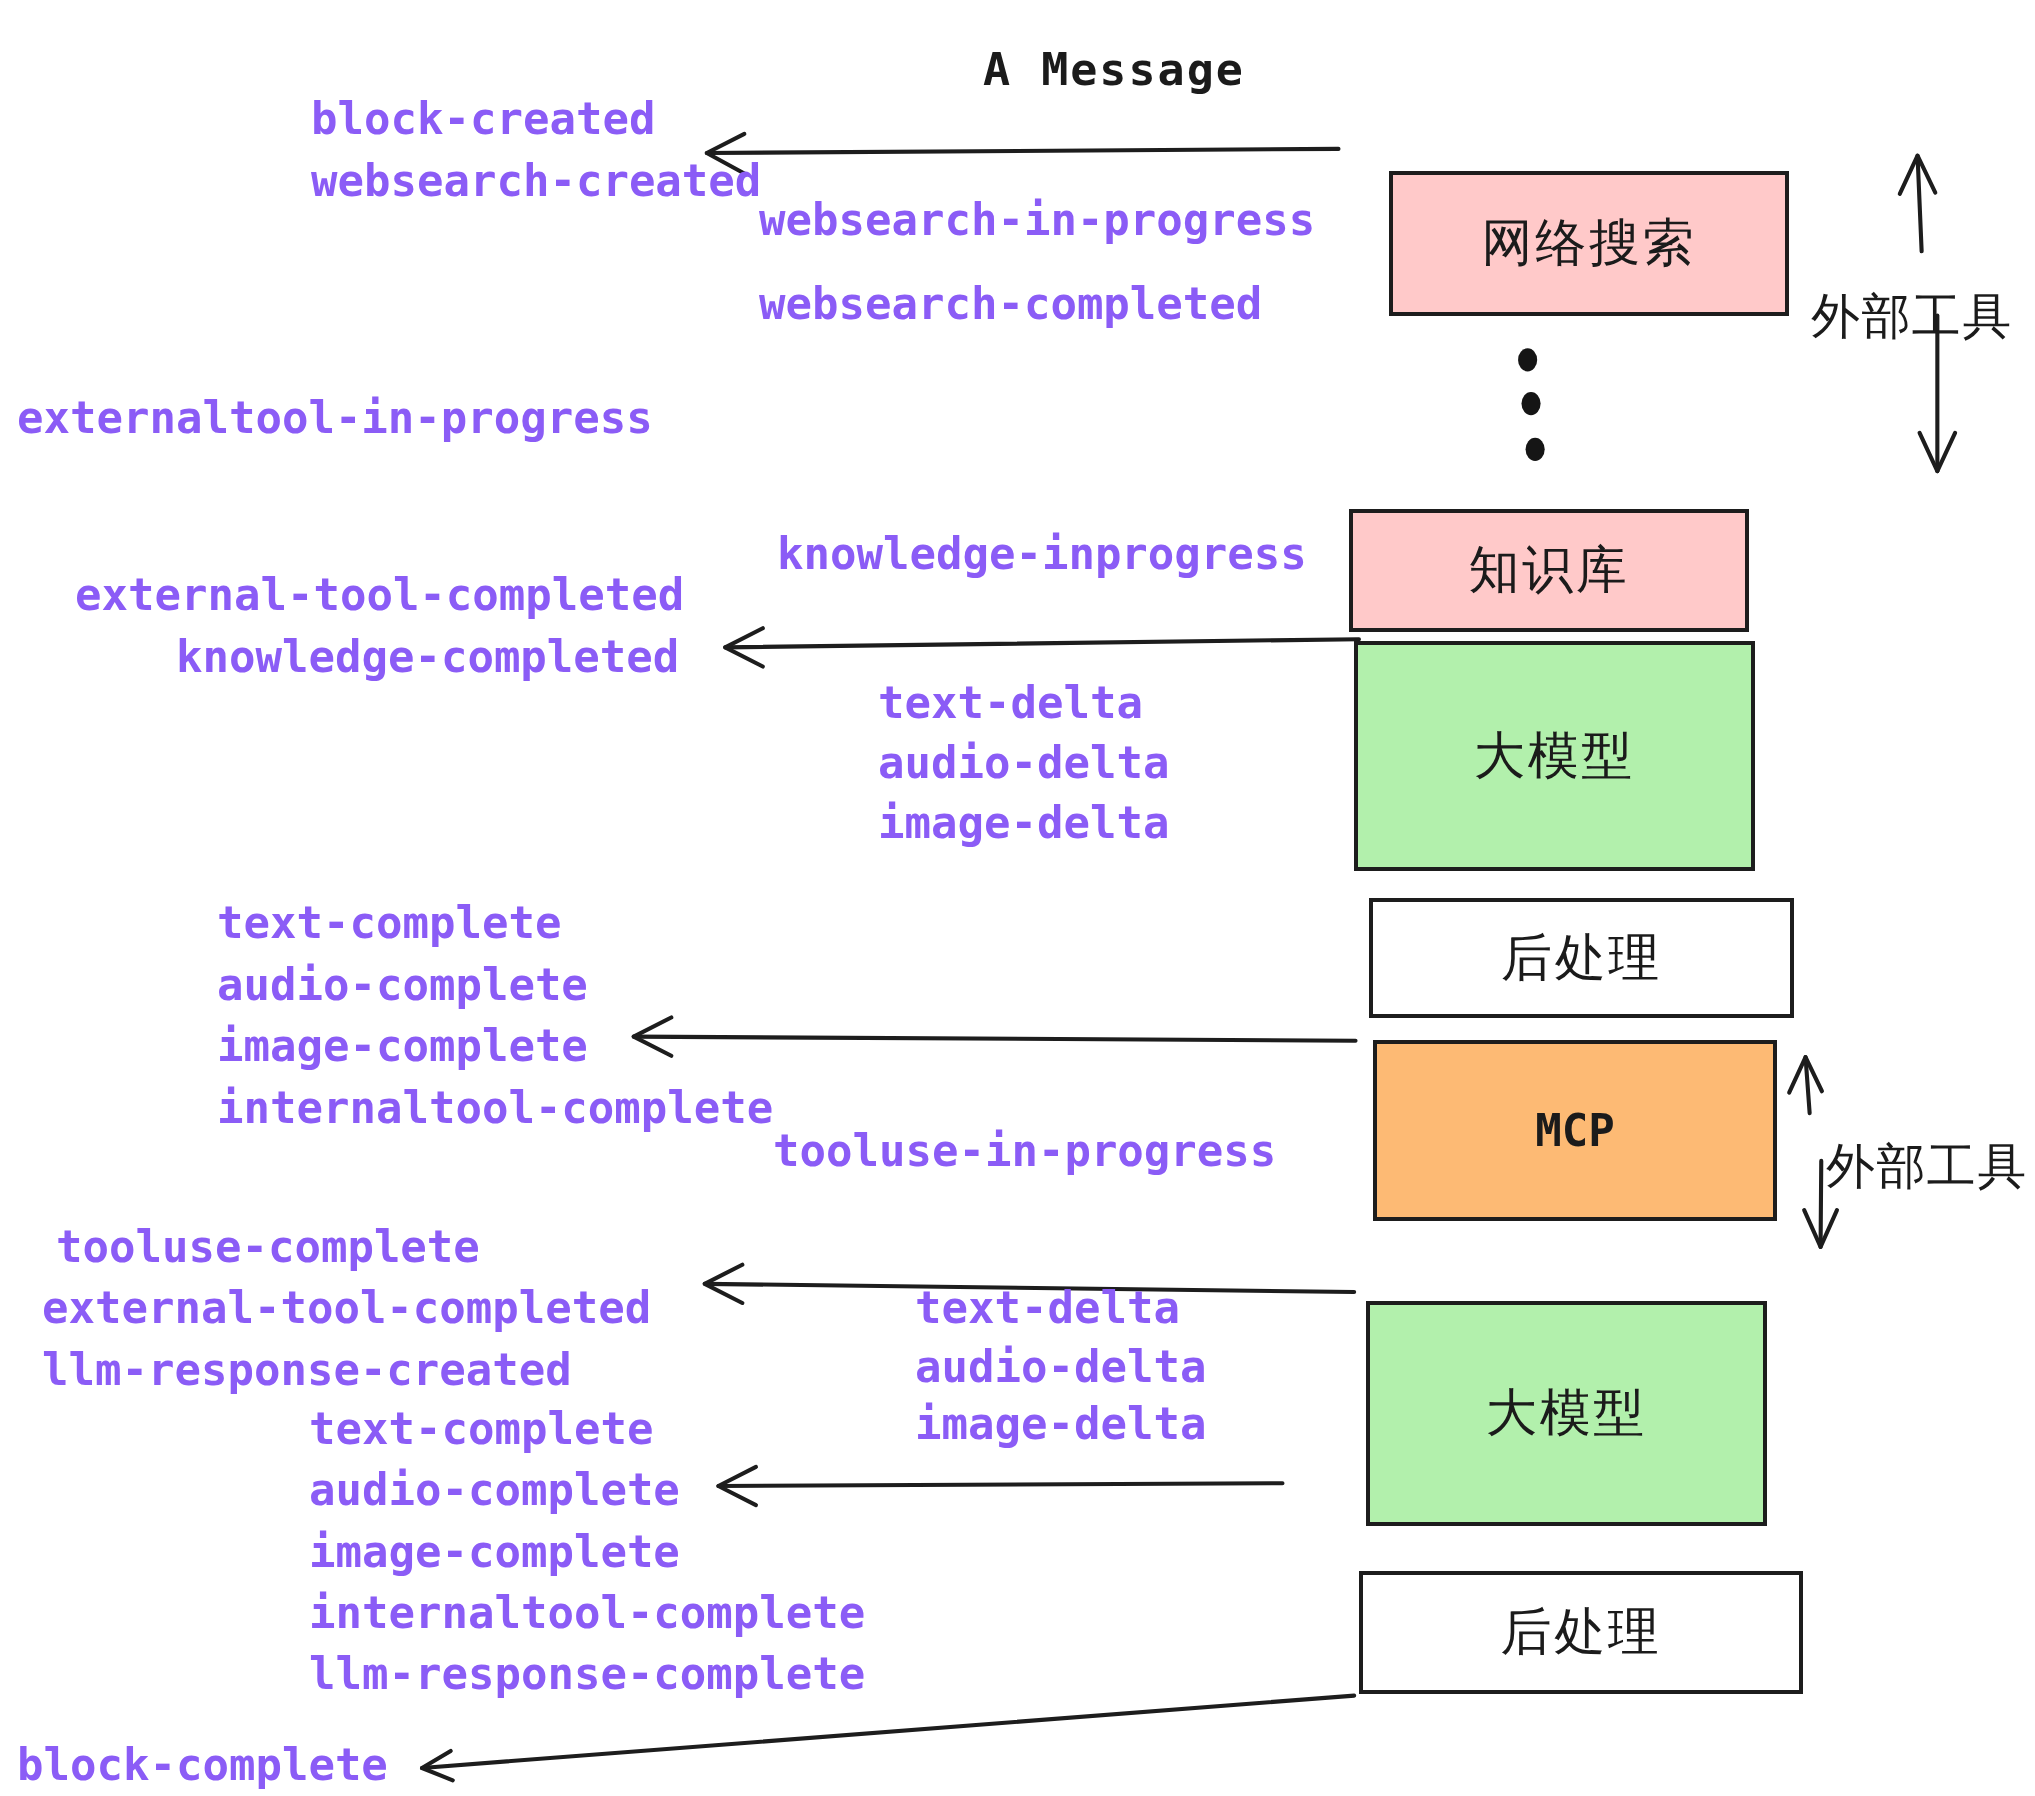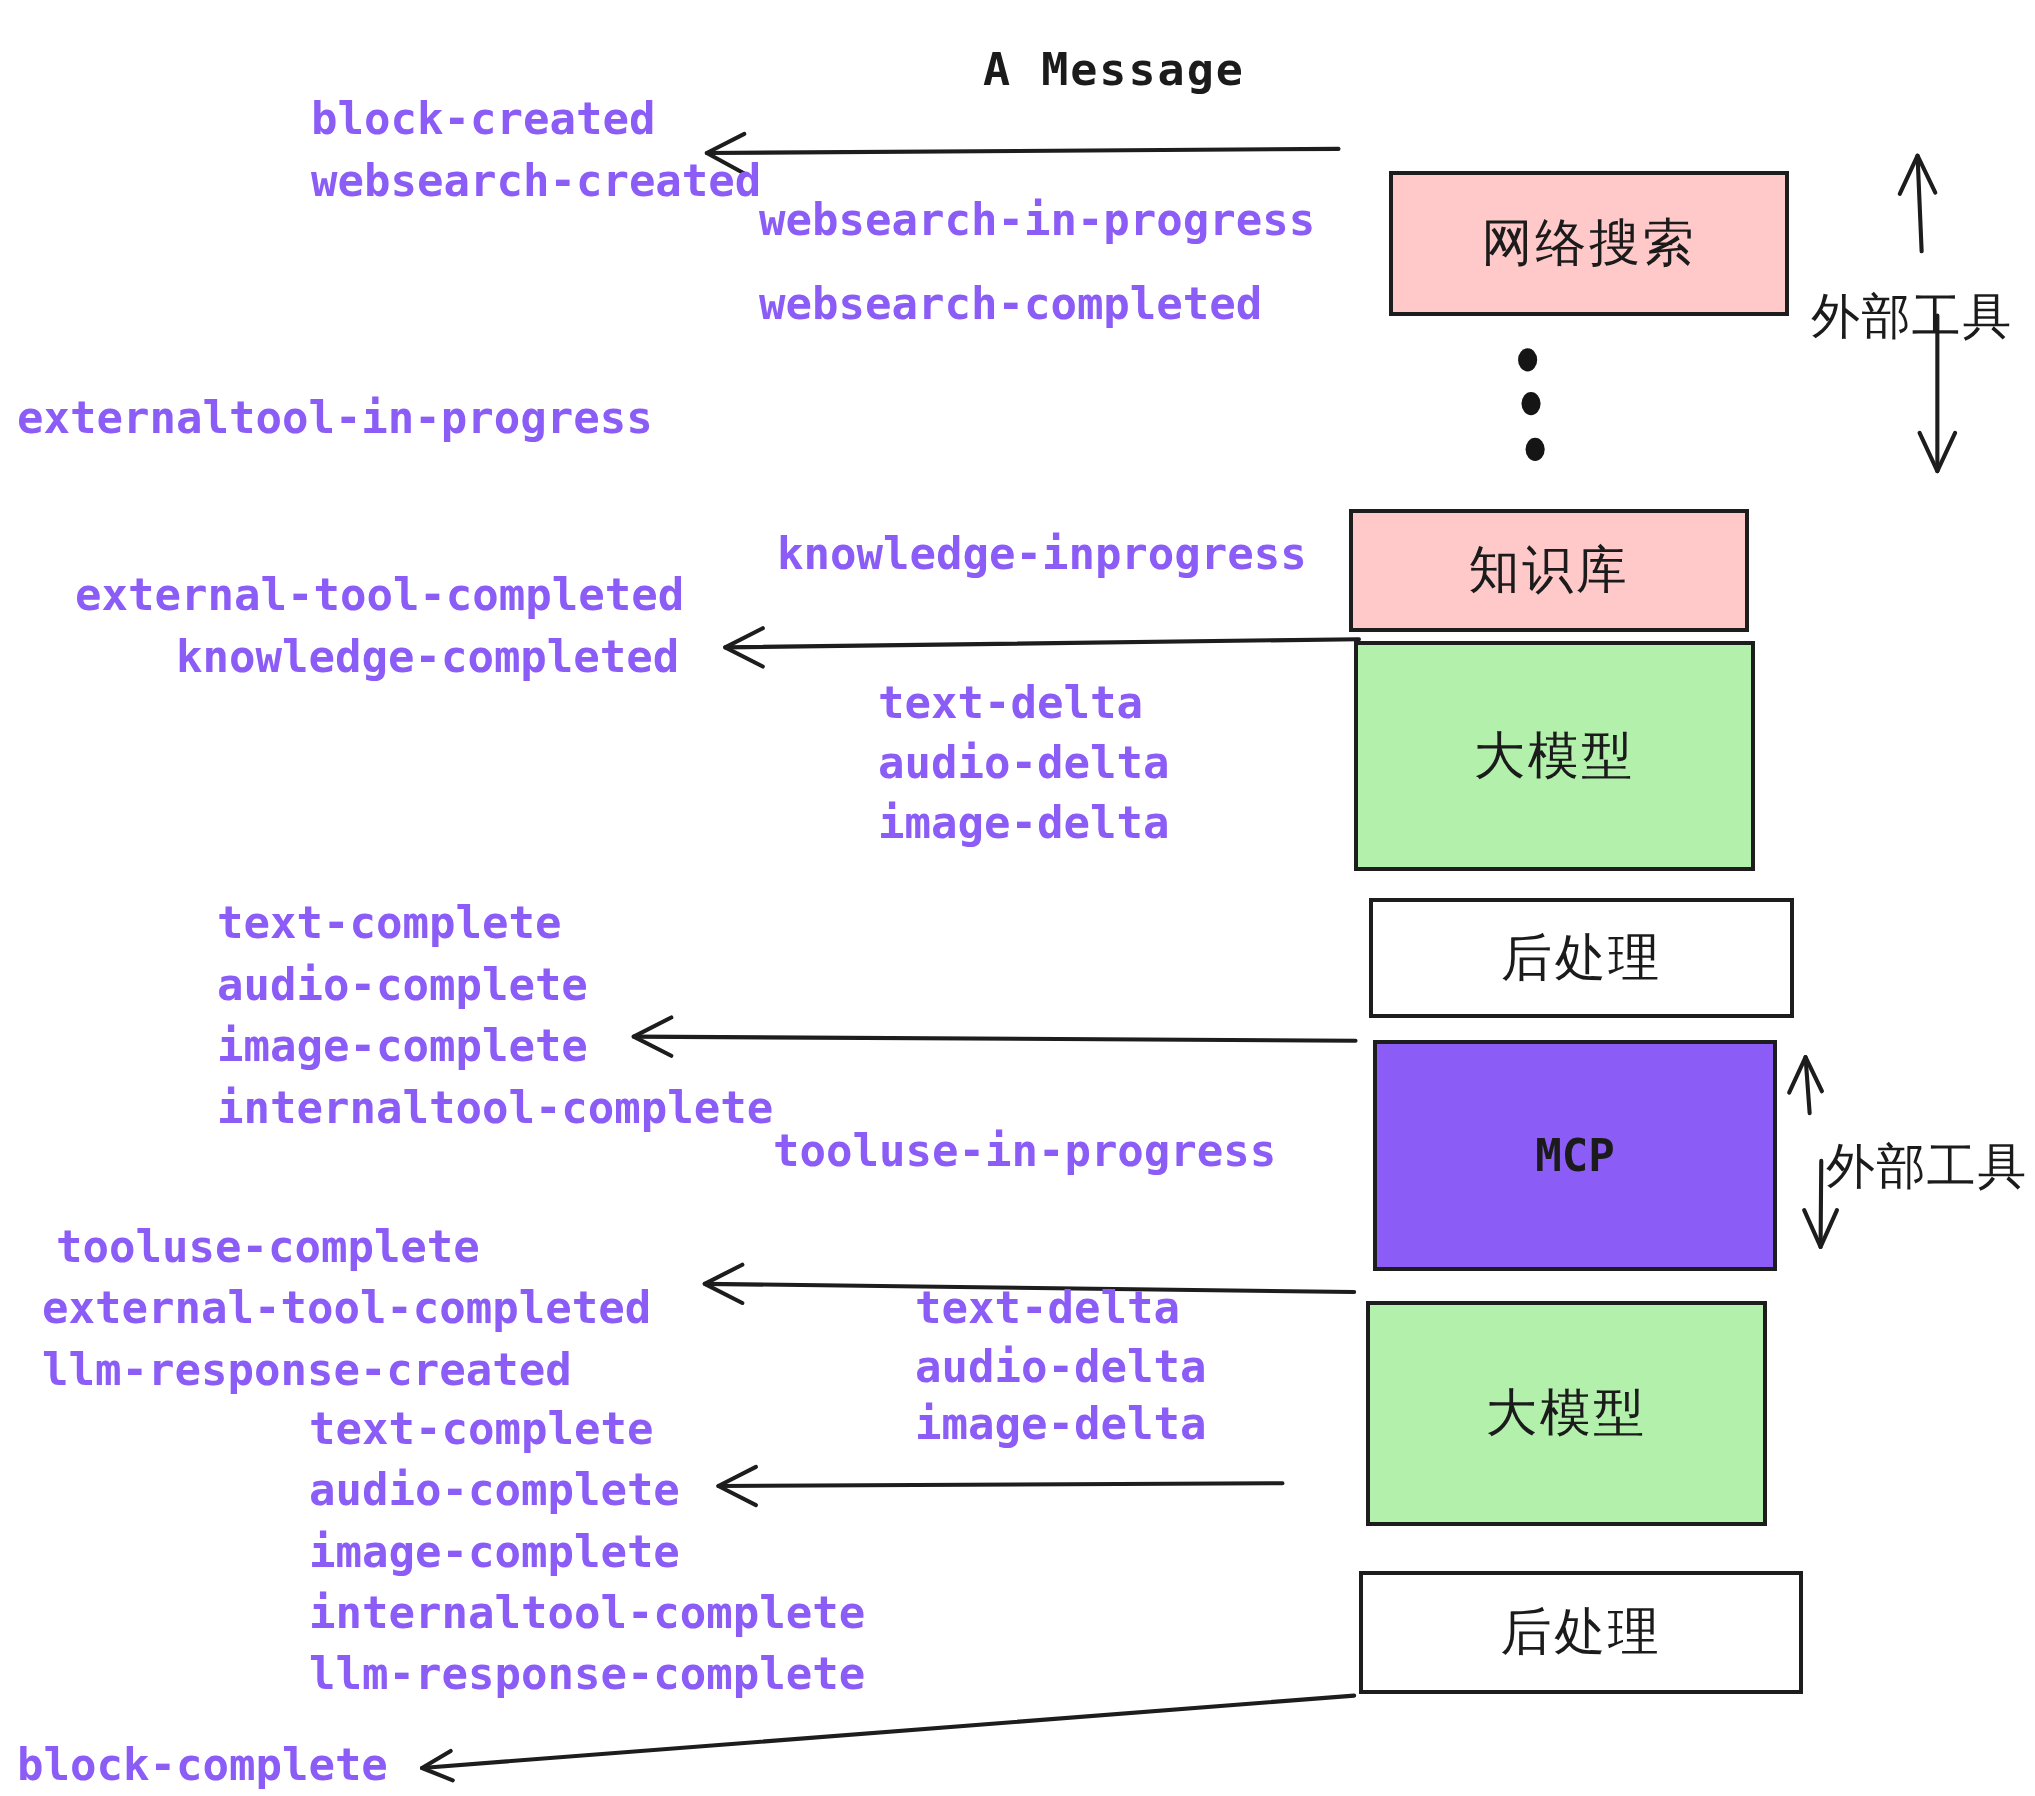--- a/index.html
+++ b/index.html
@@ -139,21 +139,21 @@
   </div>
 
   <div class="box" style="left: 1354px; top: 641px; width: 401px; height: 230px; background-color: rgb(178, 240, 172);">
     <span class="cjk">大模型</span>
   </div>
 
   <div class="box" style="left: 1369px; top: 898px; width: 425px; height: 120px; background-color: rgb(255, 255, 255);">
     <span class="cjk">后处理</span>
   </div>
 
-  <div class="box" style="left: 1373px; top: 1040px; width: 404px; height: 231px; background-color: #8b5cf6;">
+  <div class="box" style="left: 1373px; top: 1040px; width: 404px; height: 181px; background-color: #fdba74;">
     <span class="mono">MCP</span>
   </div>
 
   <div class="box" style="left: 1366px; top: 1301px; width: 401px; height: 225px; background-color: rgb(178, 240, 172);">
     <span class="cjk">大模型</span>
   </div>
 
   <div class="box" style="left: 1359px; top: 1571px; width: 444px; height: 123px; background-color: rgb(255, 255, 255);">
     <span class="cjk">后处理</span>
   </div>

